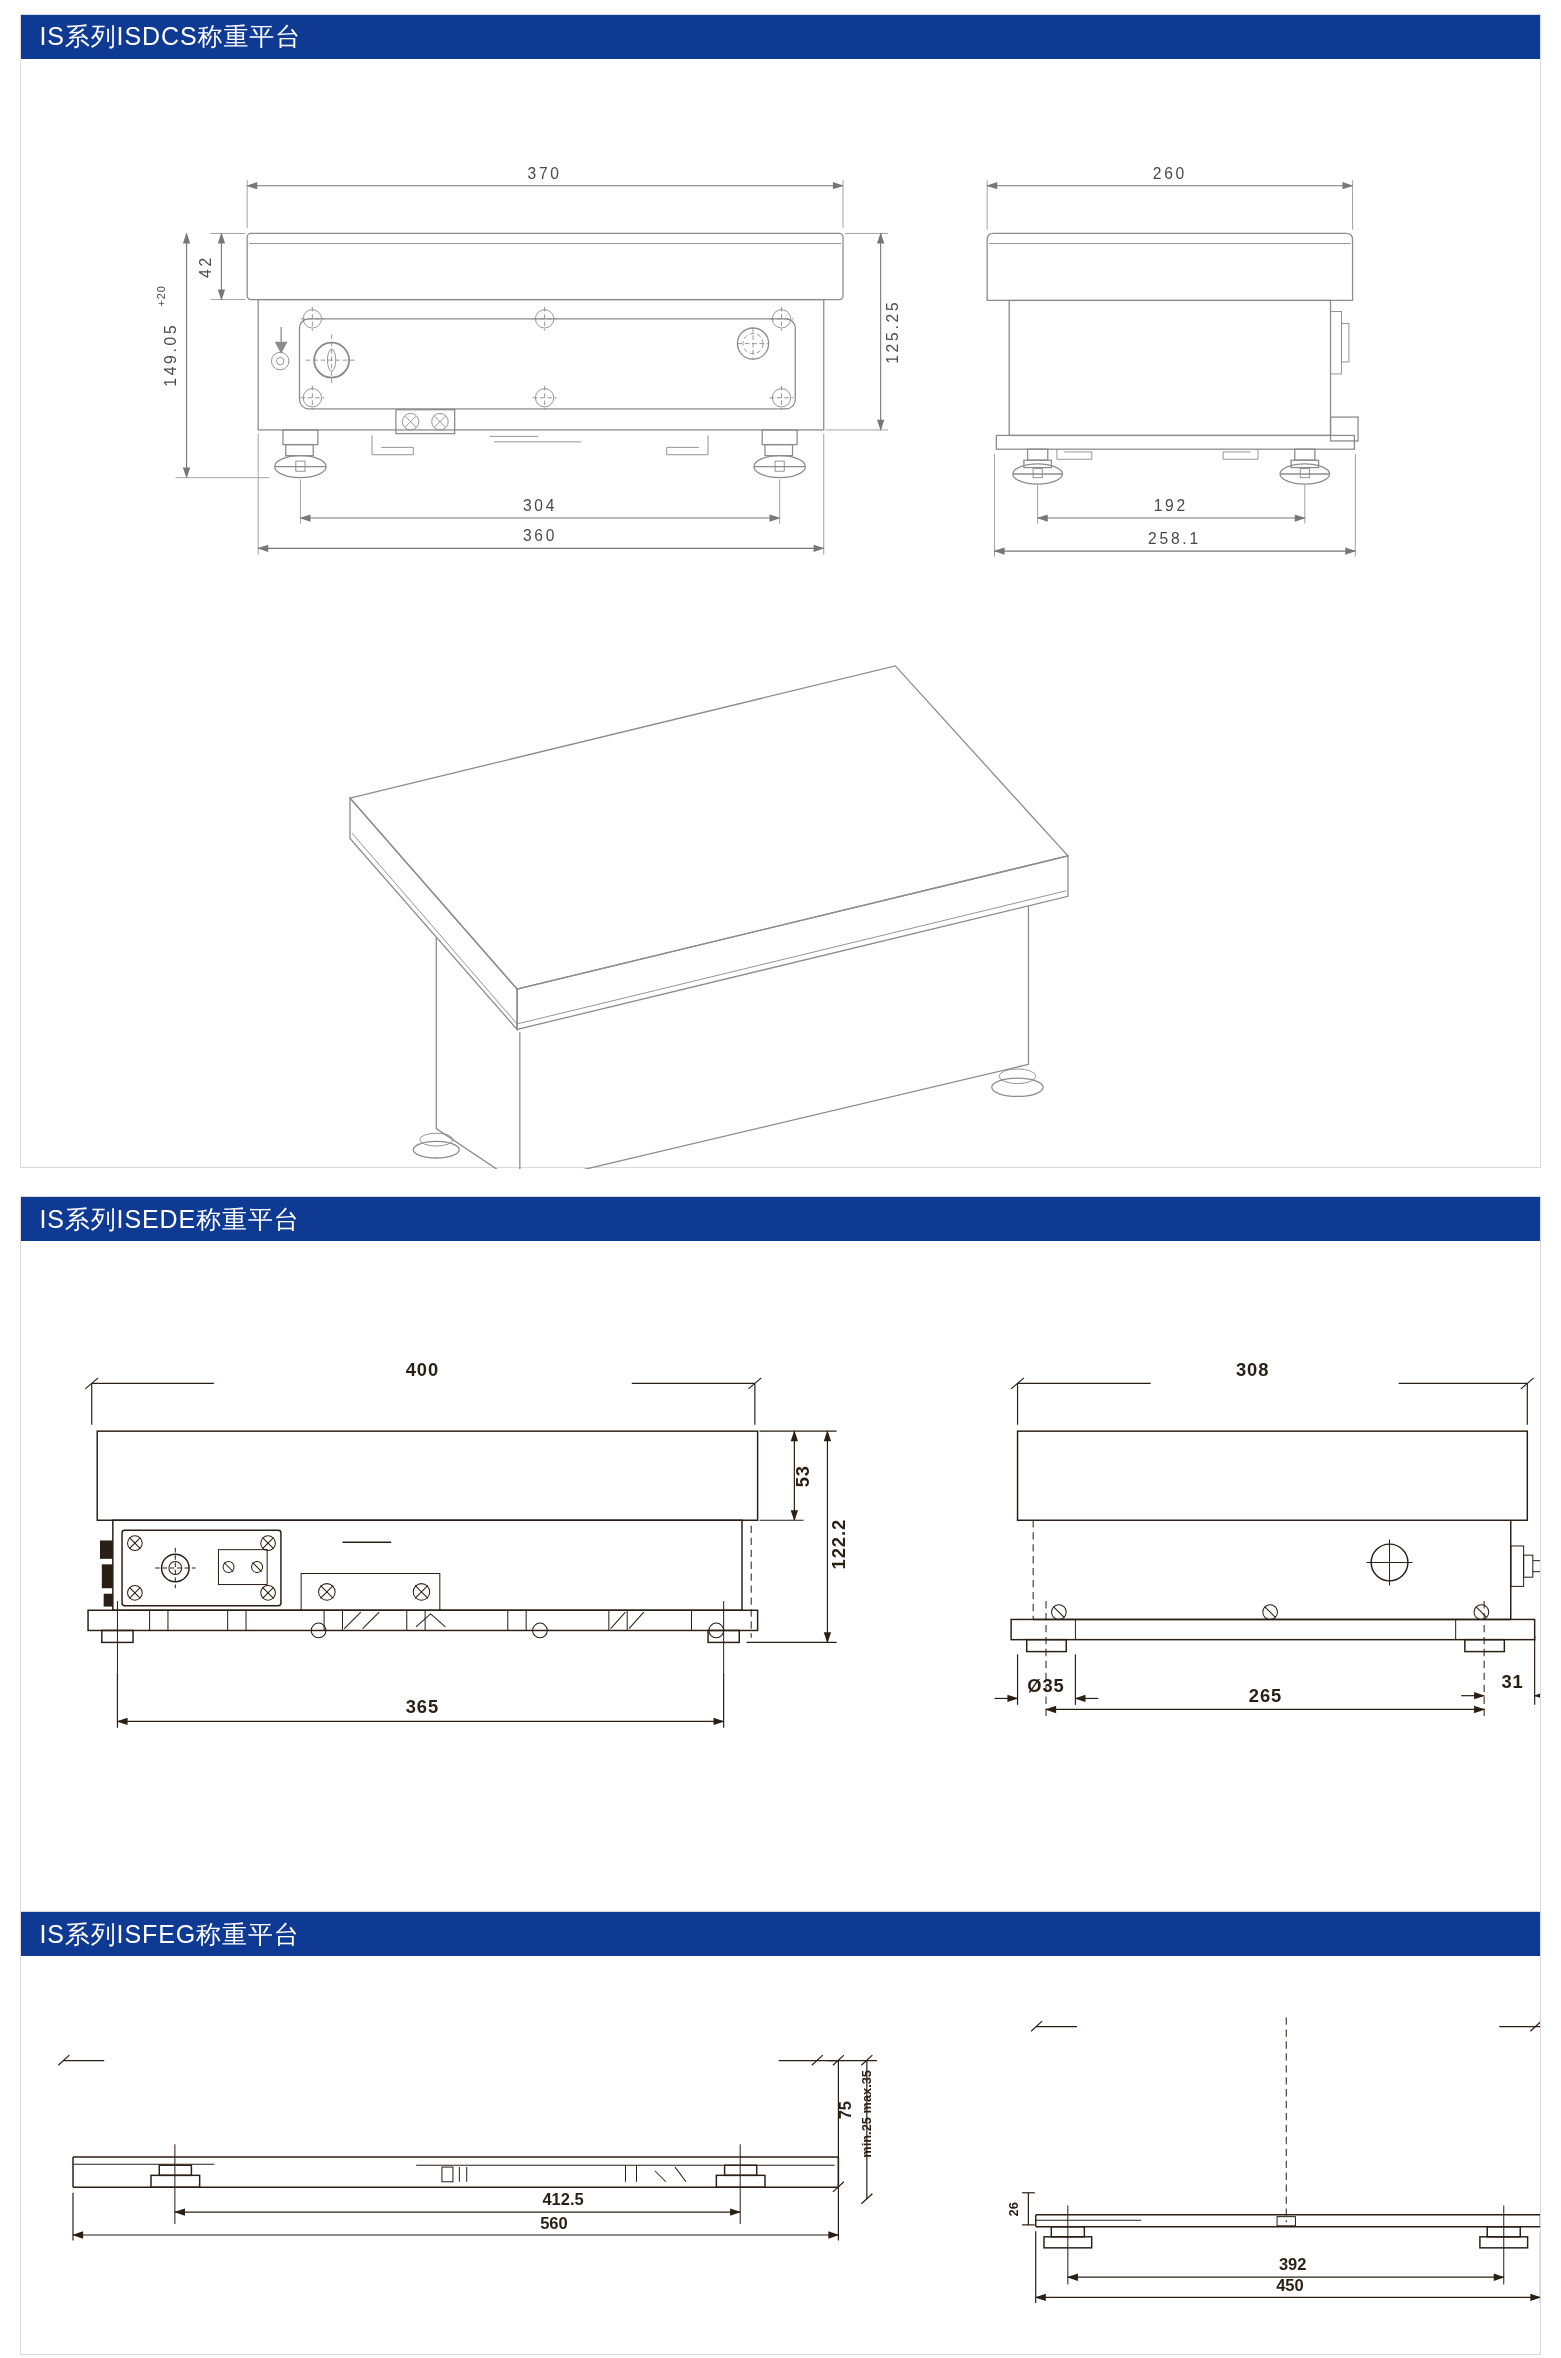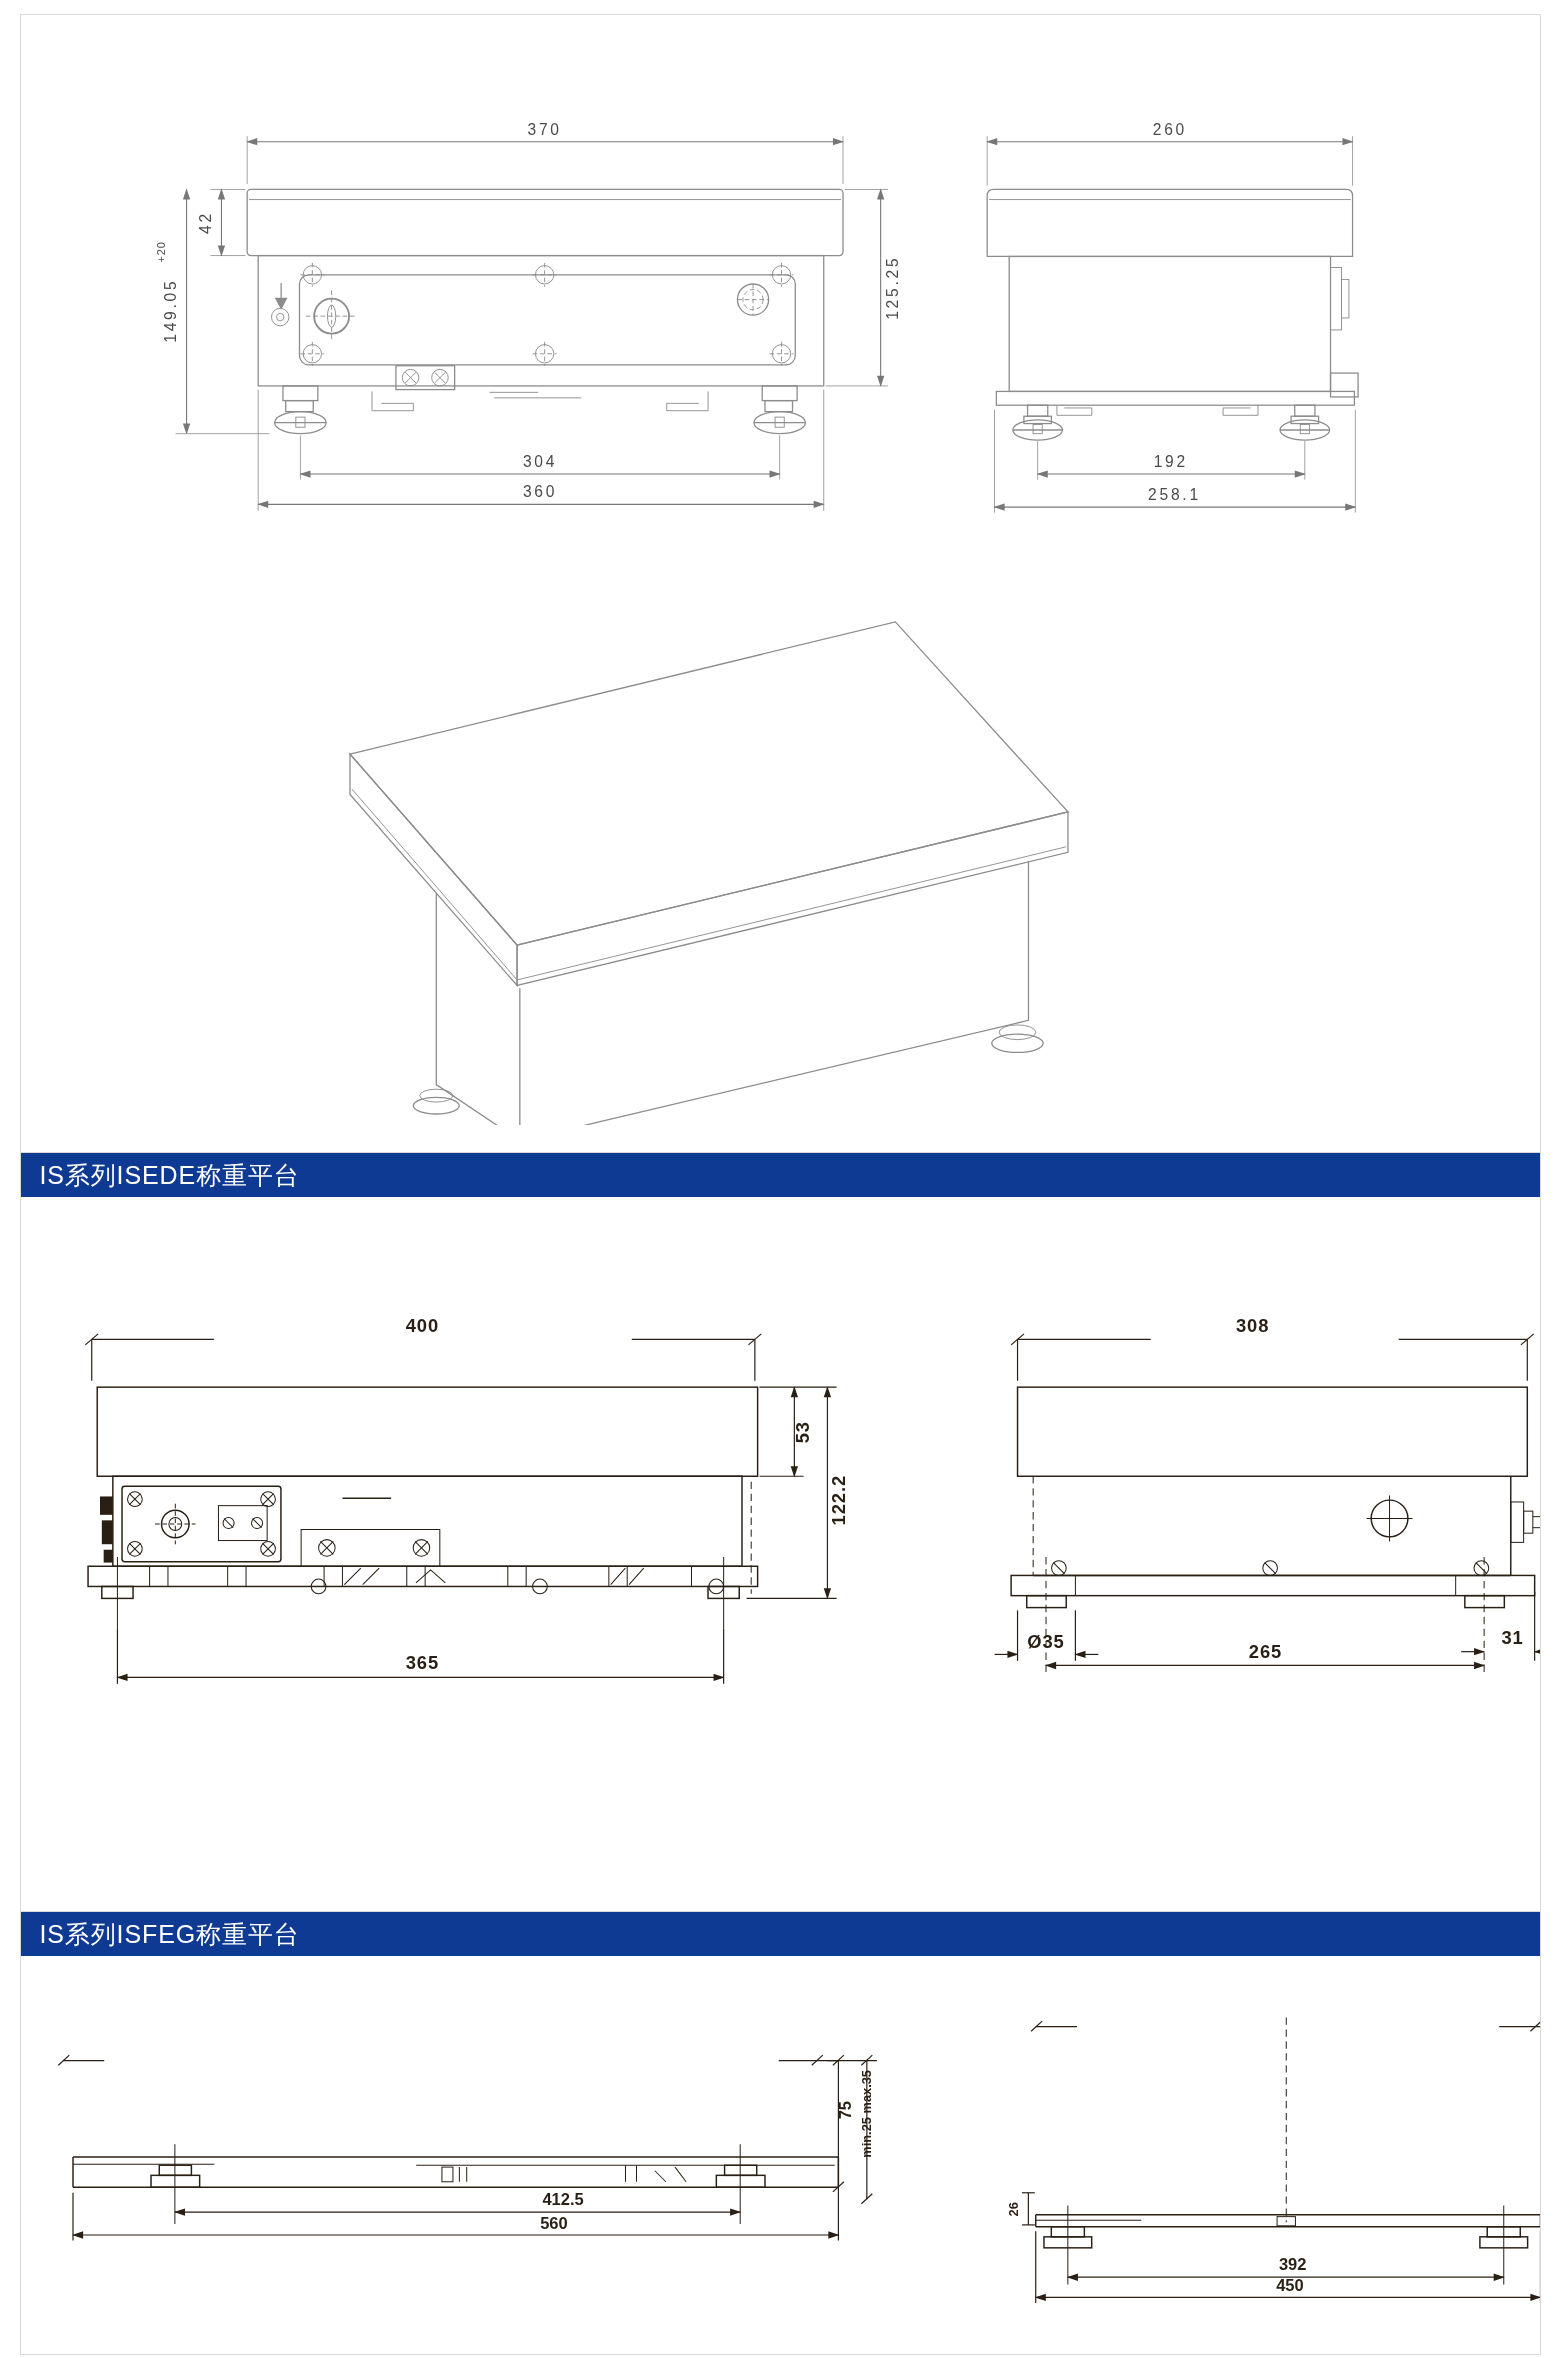--- a/index.html
+++ b/index.html
@@ -24,20 +24,23 @@
   .t3s{font-family:"Liberation Sans",sans-serif;font-size:14px;font-weight:700;fill:#2a1f14;text-anchor:middle;}
   .dash{stroke-dasharray:8 5;}
   .cdash{stroke-dasharray:5 3;}
 </style>
 </head>
 <body>
 
 <div class="page">
 
   <section class="card" style="top:13.8px;height:1154px;">
+    <header class="bar">
+      <span class="bar-title">IS系列ISDCS称重平台</span>
+    </header>
     <div class="card-body" style="height:1110px;text-align:center;">
       <svg width="1521" height="1110" viewBox="0 0 1656 1209">
         <defs>
           <marker id="m1e" markerWidth="14" markerHeight="10" refX="12" refY="5" orient="auto" markerUnits="userSpaceOnUse">
               <path d="M1 1 L13 5 L1 9 Z" fill="#777"></path>
             </marker>
           <marker id="m1s" markerWidth="14" markerHeight="10" refX="2" refY="5" orient="auto" markerUnits="userSpaceOnUse">
               <path d="M13 1 L1 5 L13 9 Z" fill="#777"></path>
             </marker>
           <marker id="m2e" markerWidth="14" markerHeight="10" refX="12" refY="5" orient="auto" markerUnits="userSpaceOnUse">
@@ -233,21 +236,21 @@
           </g>
           <g>
             <ellipse class="s1t" cx="452" cy="1177" rx="18" ry="7"></ellipse>
             <ellipse cx="452" cy="1188" rx="25" ry="9"></ellipse>
           </g>
         </g>
       </svg>
     </div>
   </section>
 
-  <section class="card" style="top:1152px;height:791px;">
+  <section class="card" style="top:1196px;height:791px;">
     <header class="bar">
       <span class="bar-title">IS系列ISEDE称重平台</span>
     </header>
     <div class="card-body" style="height:643px;">
       <svg width="1521" height="643" viewBox="0 0 1656 700">
 
         <g>
 
           <g>
             <line class="d2" x1="70" y1="161" x2="84" y2="149"></line>

